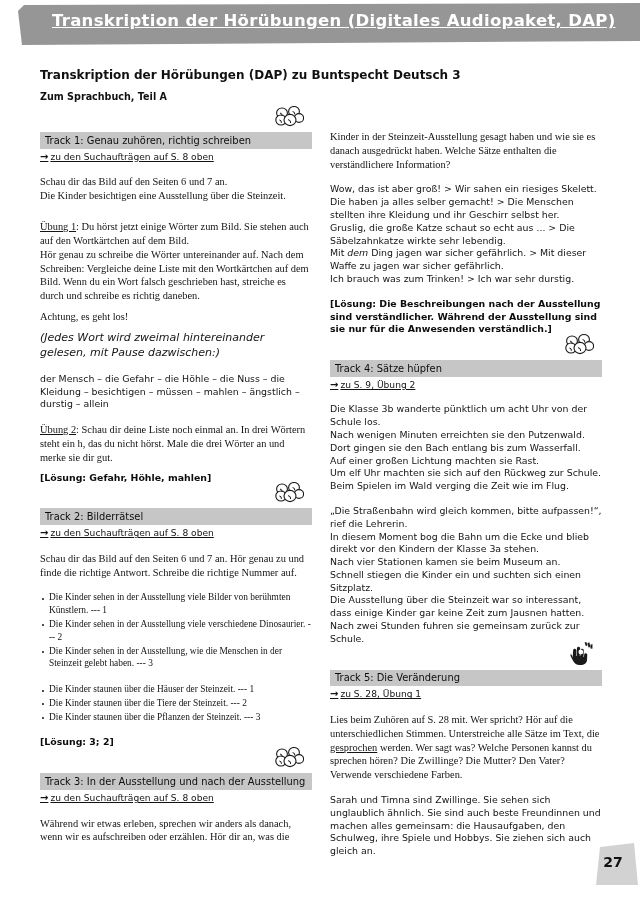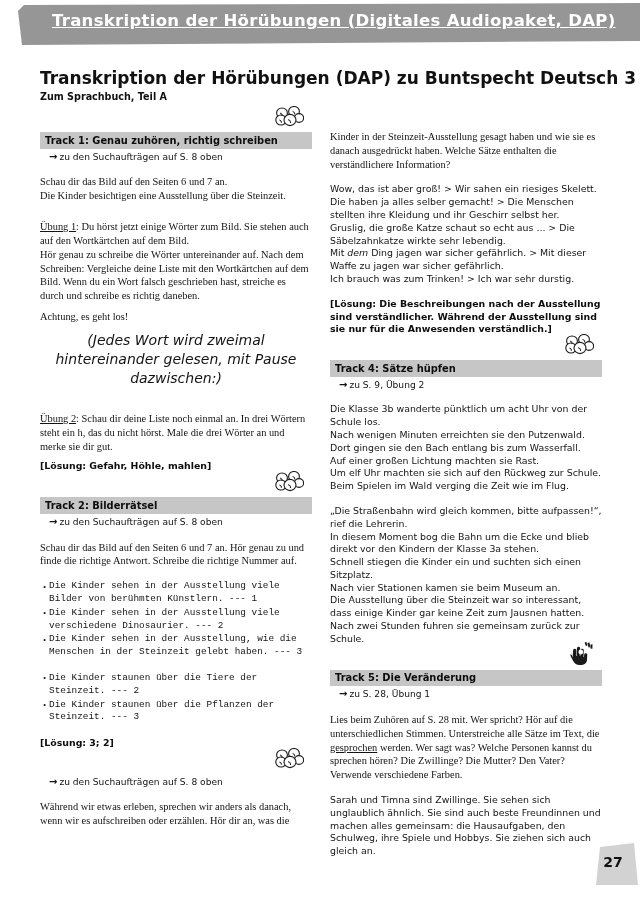--- a/index.html
+++ b/index.html
@@ -40,21 +40,21 @@
     text-decoration: underline;
   }
 
   
   #page-heading {
     position: absolute;
     left: 40px;
     top: 68px;
     font-family: "DejaVu Sans", sans-serif;
     font-weight: bold;
-    font-size: 17px;
+    font-size: 12px;
     color: #111111;
     white-space: nowrap;
   }
   #page-subheading {
     position: absolute;
     left: 40px;
     top: 91px;
     font-family: "DejaVu Sans", sans-serif;
     font-weight: bold;
     font-size: 9.6px;
@@ -68,34 +68,35 @@
     top: 108px;
     width: 272px;
   }
   #col-left  { left: 40px; }
   #col-right { left: 330px; }
 
   
   .track-head {
     background: #c6c6c6;
     font-family: "DejaVu Sans", sans-serif;
-    font-weight: bold;
+    font-weight: normal;
     font-size: 9.9px;
     color: #0d0d0d;
     padding: 2.5px 4px 3px 5px;
     line-height: 1.15;
     margin: 0;
   }
   .track-ref {
     font-family: "DejaVu Sans", sans-serif;
     font-size: 9.1px;
     color: #131313;
-    margin: 2px 0 0 9px;
+    margin: 2px 0 0 0;
     line-height: 1.25;
     white-space: nowrap;
+    text-decoration: underline;
   }
   .arrow-glyph {
     font-family: "DejaVu Sans", sans-serif;
     font-weight: bold;
     font-size: 10px;
     padding-right: 2px;
   }
 
   .serif-par {
     font-family: "Liberation Serif", serif;
@@ -115,36 +116,35 @@
     font-family: "DejaVu Sans", sans-serif;
     font-weight: bold;
     font-size: 9.4px;
     line-height: 1.36;
     color: #0d0d0d;
     margin: 0;
   }
   .sans-italic {
     font-family: "DejaVu Sans", sans-serif;
     font-style: italic;
-    font-size: 14px;
+    font-size: 11px;
     line-height: 1.36;
     color: #141414;
     margin: 0;
-    text-align: center;
   }
   .u { text-decoration: underline; margin-top: 19px; }
   .it { font-style: italic; }
 
   ul.bullets {
     list-style: none;
     margin: 0;
     padding: 0;
   }
   ul.bullets li {
-    font-family: Liberation Mono, monospace;
+    font-family: Liberation Serif, serif;
     font-size: 9.4px;
     line-height: 1.36;
     color: #141414;
     padding-left: 9px;
     position: relative;
     margin: 0 0 1px 0;
   }
   ul.bullets li::before {
     content: "\00B7";
     position: absolute;
@@ -239,20 +239,21 @@
   <p class="serif-par"><span class="u">Übung 1</span><span>: Du hörst jetzt einige Wörter zum Bild. Sie stehen auch auf den Wortkärtchen auf dem Bild.</span></p>
   <p class="serif-par">Hör genau zu schreibe die Wörter untereinander auf. Nach dem Schreiben: Vergleiche deine Liste mit den Wortkärtchen auf dem Bild. Wenn du ein Wort falsch geschrieben hast, streiche es durch und schreibe es richtig daneben.</p>
 
   <div class="gap-s"></div>
   <p class="serif-par">Achtung, es geht los!</p>
 
   <div class="gap-s"></div>
   <p class="sans-italic">(Jedes Wort wird zweimal hintereinander gelesen, mit Pause dazwischen:)</p>
 
   <div class="gap-m"></div>
+  <p class="sans-par">der Mensch – die Gefahr – die Höhle – die Nuss – die Kleidung – besichtigen – müssen – mahlen – ängstlich – durstig – allein</p>
 
   <div class="gap-m"></div>
   <p class="serif-par"><span class="u">Übung 2</span><span>: Schau dir deine Liste noch einmal an. In drei Wörtern steht ein h, das du nicht hörst. Male die drei Wörter an und merke sie dir gut.</span></p>
 
   <div class="gap-s"></div>
   <p class="sans-bold">[Lösung: Gefahr, Höhle, mahlen]</p>
 
   <div class="icon-row">
     <span class="icon-ears">
       <svg width="30" height="22" viewBox="0 0 30 22">
@@ -281,20 +282,21 @@
 
   <div class="gap-m"></div>
   <ul class="bullets">
     <li>Die Kinder sehen in der Ausstellung viele Bilder von berühmten Künstlern. --- 1</li>
     <li>Die Kinder sehen in der Ausstellung viele verschiedene Dinosaurier. --- 2</li>
     <li>Die Kinder sehen in der Ausstellung, wie die Menschen in der Steinzeit gelebt haben. --- 3</li>
   </ul>
 
   <div class="gap-m"></div>
   <ul class="bullets">
+    <li>Die Kinder staunen über die Häuser der Steinzeit. --- 1</li>
     <li>Die Kinder staunen über die Tiere der Steinzeit. --- 2</li>
     <li>Die Kinder staunen über die Pflanzen der Steinzeit. --- 3</li>
   </ul>
 
   <div class="gap-m"></div>
   <p class="sans-bold">[Lösung: 3; 2]</p>
 
   <div class="icon-row">
     <span class="icon-ears">
       <svg width="30" height="22" viewBox="0 0 30 22">
@@ -308,20 +310,21 @@
         <g fill="none" stroke="#1a1a1a" stroke-width="1">
           <path d="M6 7 q2.6 0.4 2.2 3"></path>
           <path d="M18.6 5.5 q2.6 0.4 2.2 3"></path>
           <path d="M14 13.6 q3 0.4 2.6 3.4"></path>
           <path d="M5.4 14 q2.4 0.4 2 2.8"></path>
         </g>
       </svg>
     </span>
   </div>
 
+  <div class="track-head">Track 3: In der Ausstellung und nach der Ausstellung</div>
   <div class="track-ref"><span class="arrow-glyph">→</span><span>zu den Suchaufträgen auf S. 8 oben</span></div>
 
   <div class="gap-m"></div>
   <p class="serif-par">Während wir etwas erleben, sprechen wir anders als danach, wenn wir es aufschreiben oder erzählen. Hör dir an, was die</p>
 </div>
 
 <div class="column" id="col-right">
 
   <div style="height:22px"></div>
 
@@ -364,22 +367,22 @@
   <p class="sans-par">Die Klasse 3b wanderte pünktlich um acht Uhr von der Schule los.</p>
   <p class="sans-par">Nach wenigen Minuten erreichten sie den Putzenwald.</p>
   <p class="sans-par">Dort gingen sie den Bach entlang bis zum Wasserfall.</p>
   <p class="sans-par">Auf einer großen Lichtung machten sie Rast.</p>
   <p class="sans-par">Um elf Uhr machten sie sich auf den Rückweg zur Schule.</p>
   <p class="sans-par">Beim Spielen im Wald verging die Zeit wie im Flug.</p>
 
   <div class="gap-m"></div>
   <p class="sans-par">„Die Straßenbahn wird gleich kommen, bitte aufpassen!“, rief die Lehrerin.</p>
   <p class="sans-par">In diesem Moment bog die Bahn um die Ecke und blieb direkt vor den Kindern der Klasse 3a stehen.</p>
+  <p class="sans-par">Nach vier Stationen kamen sie beim Museum an.</p>
   <p class="sans-par">Schnell stiegen die Kinder ein und suchten sich einen Sitzplatz.</p>
-  <p class="sans-par">Nach vier Stationen kamen sie beim Museum an.</p>
   <p class="sans-par">Die Ausstellung über die Steinzeit war so interessant, dass einige Kinder gar keine Zeit zum Jausnen hatten.</p>
   <p class="sans-par">Nach zwei Stunden fuhren sie gemeinsam zurück zur Schule.</p>
 
   <div class="icon-row">
     <span class="icon-hand">
       <svg width="26" height="24" viewBox="0 0 26 24">
         <g fill="#1a1a1a">
           <path d="M4.2 10.5 c-1.6 0.6 -2.2 2.4 -1.4 3.9 l2.4 4.6 c1.3 2.5 3.6 3.9 6.2 3.9 l2.3 0 c2.9 0 5.1 -2.1 5.3 -4.9 l0.3 -5.2 c0.05 -0.9 -0.6 -1.6 -1.5 -1.65 c-0.9 -0.05 -1.6 0.6 -1.65 1.5 l-0.15 2.4 l-0.55 0 l0.35 -6.6 c0.05 -0.9 -0.6 -1.65 -1.5 -1.7 c-0.9 -0.05 -1.65 0.6 -1.7 1.5 l-0.3 5.8 l-0.55 0 l0.4 -7.6 c0.05 -0.9 -0.6 -1.65 -1.5 -1.7 c-0.9 -0.05 -1.65 0.6 -1.7 1.5 l-0.4 7.7 l-0.55 0 l0.3 -5.5 c0.05 -0.9 -0.6 -1.65 -1.5 -1.7 c-0.9 -0.05 -1.65 0.6 -1.7 1.5 l-0.4 7.4 l-0.5 -1.9 c-0.25 -0.95 -1.2 -1.5 -2.15 -1.25 z"></path>
           <path d="M12.8 12.4 a2.4 2.4 0 1 0 0.1 -4.8 a2.4 2.4 0 1 0 -0.1 4.8 z" fill="#ffffff"></path>
           <path d="M19.4 1.2 l1.9 -0.9 l1.2 4.6 l-1.9 0.5 z"></path>

